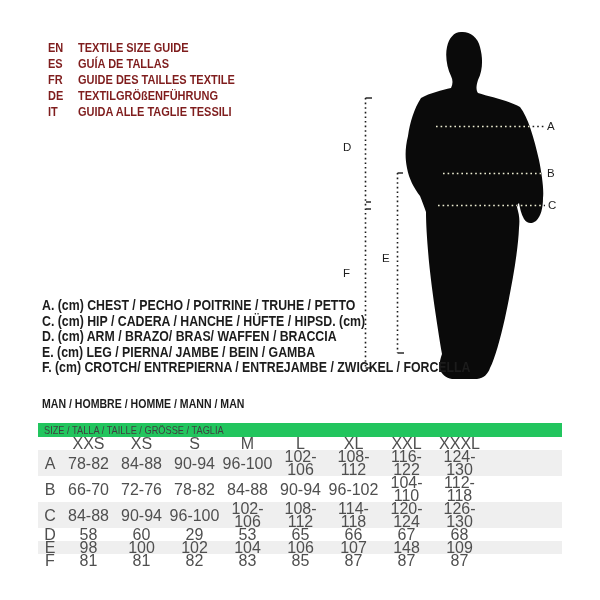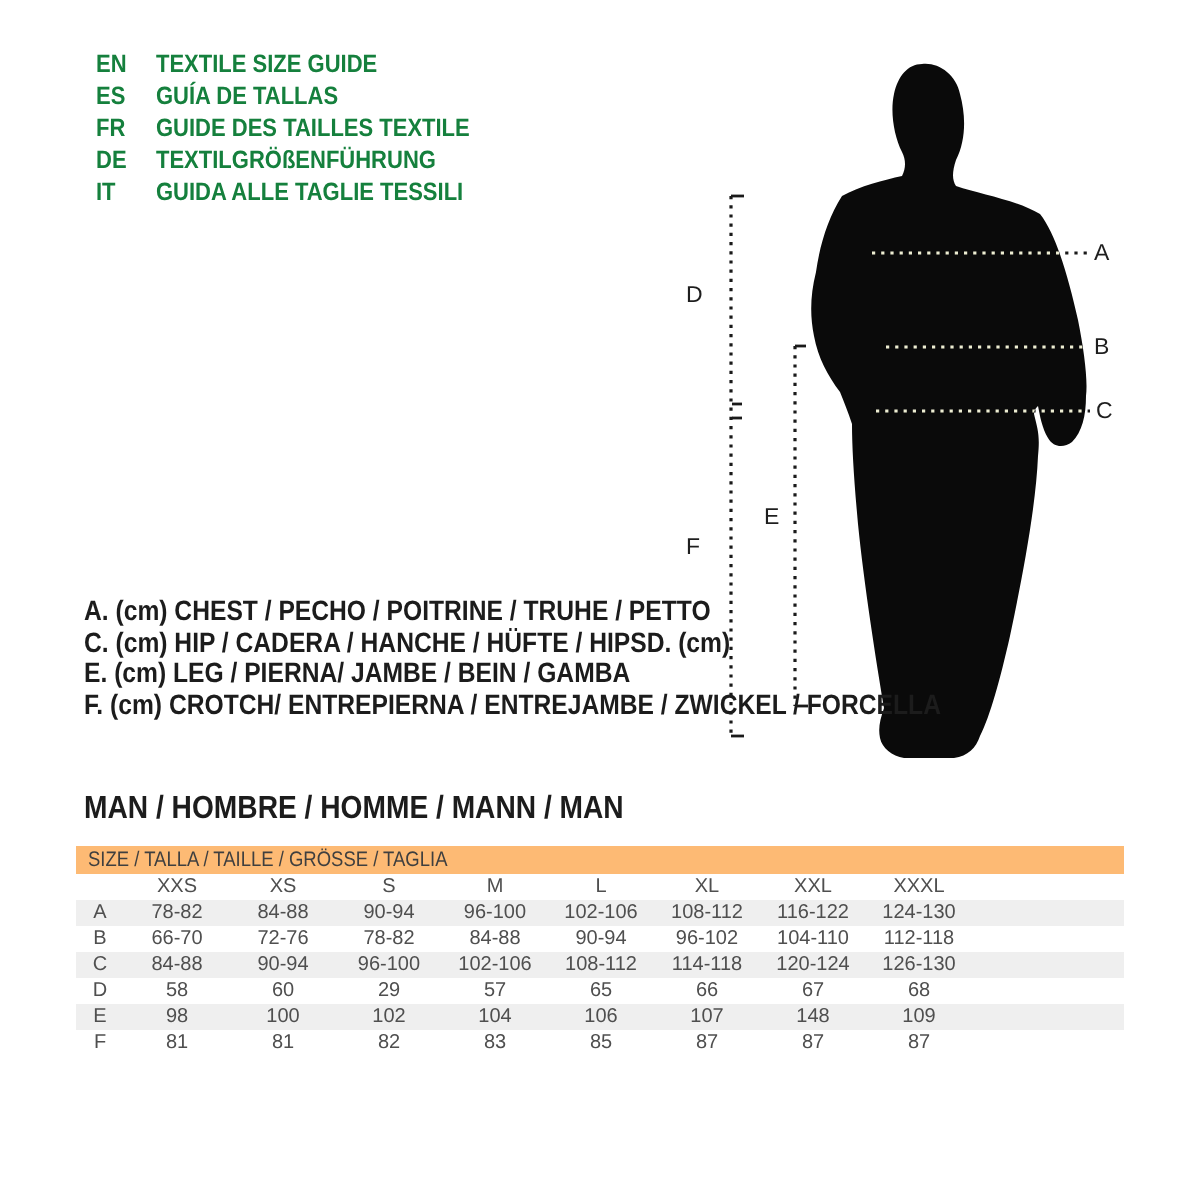--- a/index.html
+++ b/index.html
@@ -7,36 +7,36 @@
   .canvas {
     position:relative; width:600px; height:600px;
     background:#ffffff; overflow:hidden;
   }
   .diagram { position:absolute; left:0; top:0; width:600px; height:600px; }
   svg text { font-family:"Liberation Sans","DejaVu Sans",sans-serif; font-size:11.5px; fill:#1e1e1e; }
 
   .cond { display:inline-block; transform:scaleX(0.88); transform-origin:0 50%; white-space:nowrap; }
 
   
-  .langs { position:absolute; left:48px; top:24px; color:#15803d; }
+  .langs { position:absolute; left:48px; top:40px; color:#7f1d1d; }
   .lang-row { height:16px; line-height:16px; font-size:12.5px; font-weight:bold; white-space:nowrap; }
   .lang-code { display:inline-block; width:30px; transform:scaleX(0.88); transform-origin:0 50%; }
 
   
   .legend { position:absolute; left:42px; top:298px; color:#1c1c1c; }
   .legend-line { height:15.5px; line-height:15.5px; font-size:14px; font-weight:bold; white-space:nowrap; }
   .man-line { position:absolute; left:42px; top:397px; height:15px; line-height:15px;
-              font-size:16px; font-weight:bold; color:#1c1c1c; white-space:nowrap; }
+              font-size:12px; font-weight:bold; color:#1c1c1c; white-space:nowrap; }
 
   
   .table-wrap { position:absolute; left:38px; top:423px; width:524px; }
-  .thead { height:14px; line-height:14px; background:#fdba74; color:#3f3f3f;
+  .thead { height:14px; line-height:14px; background:#22c55e; color:#3f3f3f;
            font-size:10.5px; padding-left:6px; white-space:nowrap; }
   table.sizes { border-collapse:collapse; width:100%; table-layout:fixed;
-                font-size:10px; color:#4f4f4f; }
+                font-size:16px; color:#4f4f4f; }
   table.sizes th, table.sizes td { height:13px; padding:0; text-align:center;
                 font-weight:normal; line-height:13px; overflow:hidden; }
   th.rowlab, td.rowlab { width:24px; text-align:left; padding-left:7px; }
   th.colhead, td.cell { width:53px; }
   th.filler, td.filler { width:auto; }
   tr.alt { background:#efefef; }
 </style>
 </head>
 <body>
 
@@ -104,20 +104,21 @@
       <div class="lang-row"><span class="lang-code">EN</span><span class="cond">TEXTILE SIZE GUIDE</span></div>
       <div class="lang-row"><span class="lang-code">ES</span><span class="cond">GUÍA DE TALLAS</span></div>
       <div class="lang-row"><span class="lang-code">FR</span><span class="cond">GUIDE DES TAILLES TEXTILE</span></div>
       <div class="lang-row"><span class="lang-code">DE</span><span class="cond">TEXTILGRÖßENFÜHRUNG</span></div>
       <div class="lang-row"><span class="lang-code">IT</span><span class="cond">GUIDA ALLE TAGLIE TESSILI</span></div>
     </div>
 
   <div class="legend">
       <div class="legend-line"><span class="cond">A. (cm) CHEST / PECHO / POITRINE / TRUHE / PETTO</span></div>
       <div class="legend-line"><span class="cond">C. (cm) HIP / CADERA / HANCHE / HÜFTE / HIPSD. (cm)</span></div>
+      <div class="legend-line"><span class="cond">D. (cm) ARM / BRAZO/ BRAS/ WAFFEN / BRACCIA</span></div>
       <div class="legend-line"><span class="cond">E. (cm) LEG / PIERNA/ JAMBE / BEIN / GAMBA</span></div>
       <div class="legend-line"><span class="cond">F. (cm) CROTCH/ ENTREPIERNA / ENTREJAMBE / ZWICKEL / FORCELLA</span></div>
     </div>
 
   <div class="man-line">
     <span class="cond">MAN / HOMBRE / HOMME / MANN / MAN</span>
   </div>
 
   <div class="table-wrap">
     <div class="thead">
@@ -173,21 +174,21 @@
             <td class="cell">114-118</td>
             <td class="cell">120-124</td>
             <td class="cell">126-130</td>
             <td class="filler"></td>
           </tr>
           <tr>
             <td class="rowlab">D</td>
             <td class="cell">58</td>
             <td class="cell">60</td>
             <td class="cell">29</td>
-            <td class="cell">57</td>
+            <td class="cell">53</td>
             <td class="cell">65</td>
             <td class="cell">66</td>
             <td class="cell">67</td>
             <td class="cell">68</td>
             <td class="filler"></td>
           </tr>
           <tr class="alt">
             <td class="rowlab">E</td>
             <td class="cell">98</td>
             <td class="cell">100</td>

